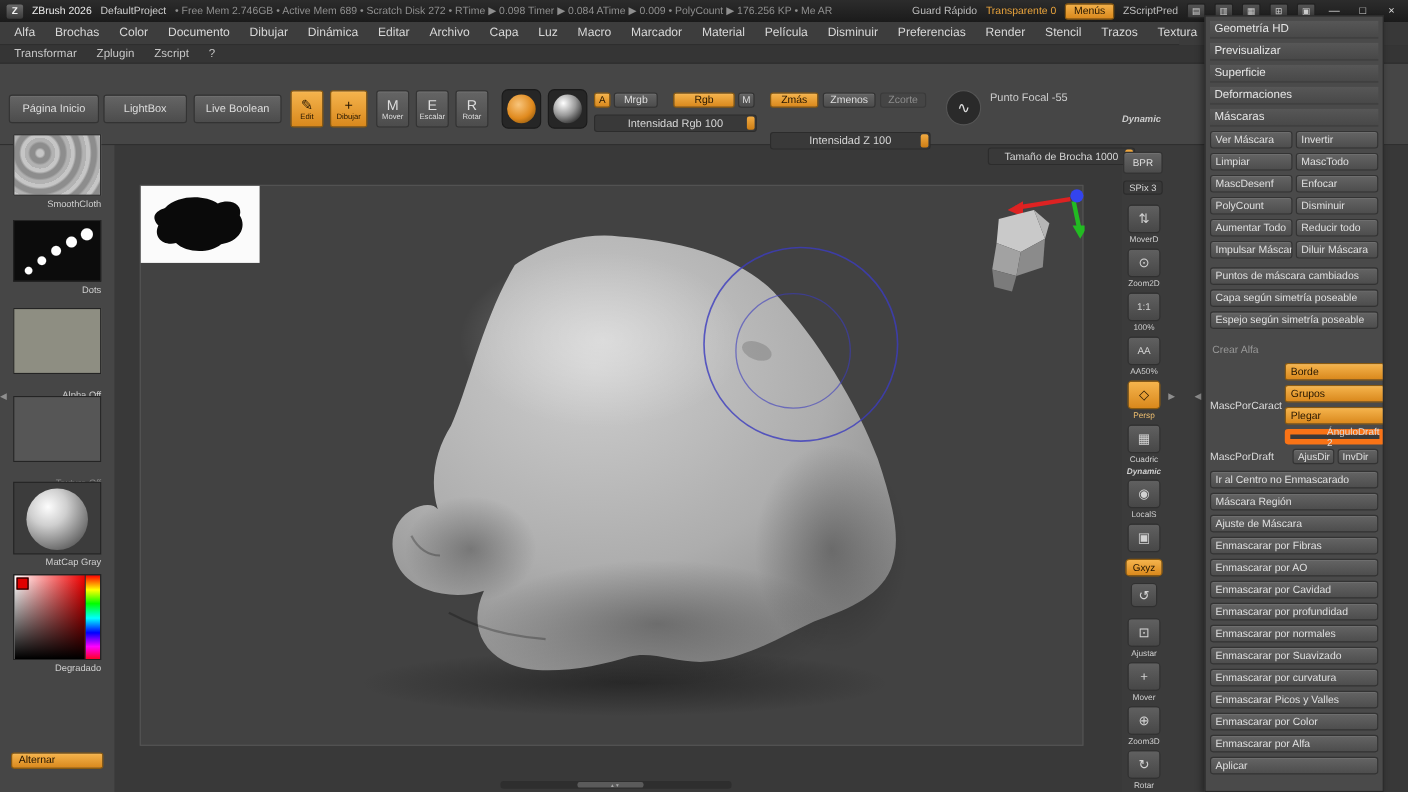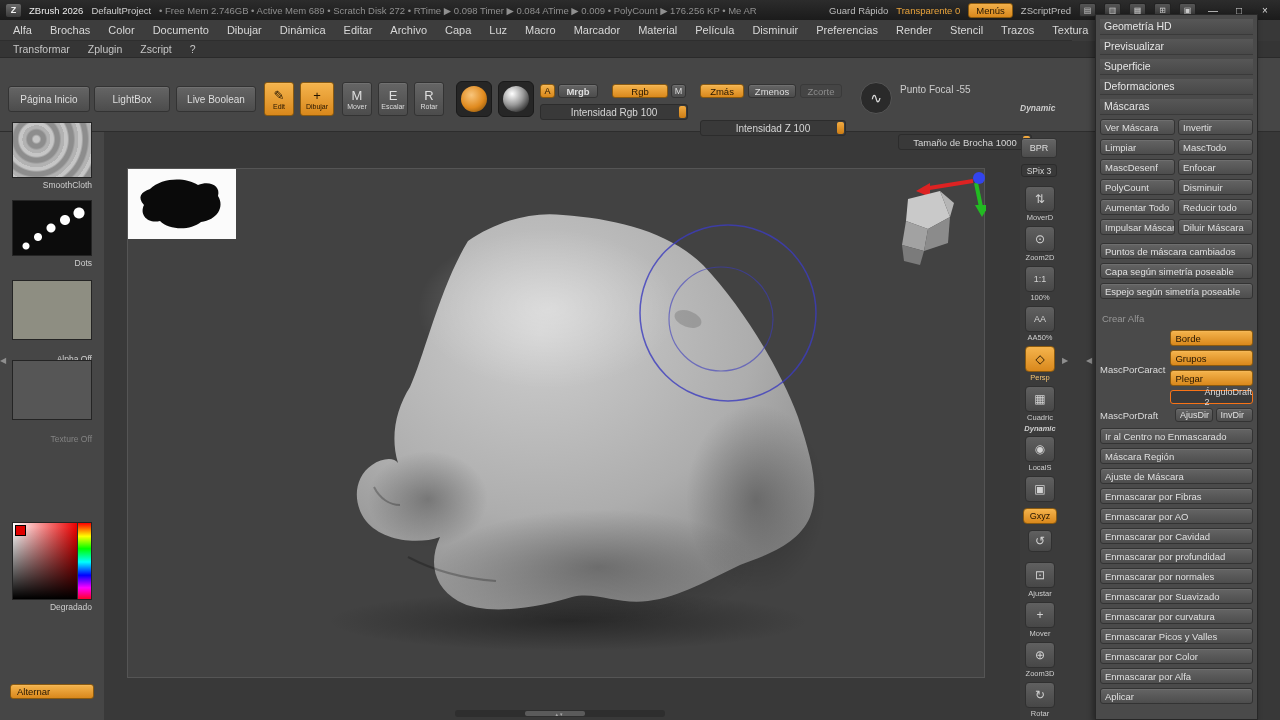--- a/index.html
+++ b/index.html
@@ -111,21 +111,21 @@
     border-bottom:1px solid #3a3a3a; color:#e6e6e6; font-size:10.5px; padding:1px 4px; }
   .rp-row { display:flex; gap:3px; margin-bottom:4px; }
   .rp-btn { height:16px; background:linear-gradient(180deg,#646464,#4d4d4d); border:1px solid #333;
     border-radius:3px; color:#e0e0e0; font-size:9.5px; display:flex; align-items:center; padding:0 4px;
     box-shadow:inset 0 1px 0 rgba(255,255,255,.07); white-space:nowrap; overflow:hidden; }
   .rp-btn.half { flex:1; }
   .rp-btn.full { width:100%; margin-bottom:4px; }
   .rp-btn.orange { background:linear-gradient(180deg,#f5b44d,#d9881c); color:#241500; border-color:#8a5a10; }
   .rp-dim { color:#979797; font-size:9.5px; margin:14px 0 6px 2px; }
   .rp-grouplbl { color:#dcdcdc; font-size:9.5px; display:flex; align-items:center; }
-  .rp-slider { height:14px; background:#3a3a3a; border:1px solid #f97316; border-radius:3px;
+  .rp-slider { height:14px; background:#3a3a3a; border:5px solid #f97316; border-radius:3px;
     color:#dcdcdc; font-size:9px; display:flex; align-items:center; justify-content:center;padding-left:33px; }
   .strip-right { position:absolute; left:1258px; top:20px; width:22px; height:700px; background:#383838; z-index:4; }
   .edgearrow { position:absolute; color:#8f8f8f; font-size:8px; z-index:7; }
 
   
   .hscroll { position:absolute; left:455px; top:710px; width:210px; height:7px; background:#2e2e2e;
     border-radius:3px; z-index:6; display:flex; align-items:center; justify-content:center; }
   .hscroll .thumbbar { position:absolute; left:70px; width:60px; height:5px; background:#5b5b5b; border-radius:2px; }
   .hscroll .arrows { position:relative; font-size:5px; color:#a9a9a9; letter-spacing:2px; }
 </style>
@@ -210,21 +210,21 @@
     </div>
 
     <div class="abs" style="left:456px;top:23px;width:36px;height:36px;background:#262626;border:1px solid #1a1a1a;border-radius:6px;display:flex;align-items:center;justify-content:center;">
       <div style="width:26px;height:26px;border-radius:50%;background:radial-gradient(circle at 40% 35%, #f8c57c, #e08a1e 55%, #6e4306);"></div>
     </div>
     <div class="abs" style="left:498px;top:23px;width:36px;height:36px;background:#262626;border:1px solid #1a1a1a;border-radius:6px;display:flex;align-items:center;justify-content:center;">
       <div style="width:26px;height:26px;border-radius:50%;background:radial-gradient(circle at 35% 30%, #ffffff, #9a9a9a 45%, #101010 92%);"></div>
     </div>
 
     <div class="btn orange center abs" style="left:540px;top:26px;width:15px;height:14px;font-size:9px;padding:0;">A</div>
-    <div class="btn center abs" style="left:558px;top:26px;width:40px;height:14px;font-size:9.5px;font-weight:bold;">Mrgb</div>
+    <div class="btn center abs" style="left:558px;top:26px;width:40px;height:14px;font-size:9.5px;">Mrgb</div>
     <div class="btn orange center abs" style="left:612px;top:26px;width:56px;height:14px;font-size:9.5px;">Rgb</div>
     <div class="btn center abs" style="left:671px;top:26px;width:15px;height:14px;font-size:9px;padding:0;">M</div>
     <div class="slider abs" style="left:540px;top:46px;width:148px;height:16px;">
       <span>Intensidad Rgb</span>&nbsp;
       <span>100</span>
       <span class="handle"></span>
     </div>
 
     <div class="btn orange center abs" style="left:700px;top:26px;width:44px;height:14px;font-size:9.5px;">Zmás</div>
     <div class="btn center abs" style="left:748px;top:26px;width:48px;height:14px;font-size:9.5px;">Zmenos</div>
@@ -259,20 +259,26 @@
       <div class="img dots"></div>
       <div class="lbl">Dots</div>
     </div>
     <div class="thumb" style="top:148px;">
       <div class="img alphaoff"></div>
       <div class="lbl" style="padding-top:14px;">Alpha Off</div>
     </div>
     <div class="thumb" style="top:228px;">
       <div class="img texoff"></div>
       <div class="lbl dim" style="padding-top:14px;">Texture Off</div>
+    </div>
+    <div class="thumb" style="top:306px;">
+      <div class="img matimg">
+        <div class="sphere"></div>
+      </div>
+      <div class="lbl">MatCap Gray</div>
     </div>
     <div class="thumb" style="top:390px;">
       <div class="img pickerimg">
         <div class="satval"></div>
         <div class="hue"></div>
         <div class="redswatch"></div>
       </div>
       <div class="lbl">Degradado</div>
     </div>
     <div class="btn orange abs" style="left:10px;top:552px;width:84px;height:15px;font-size:9.5px;">Alternar</div>

